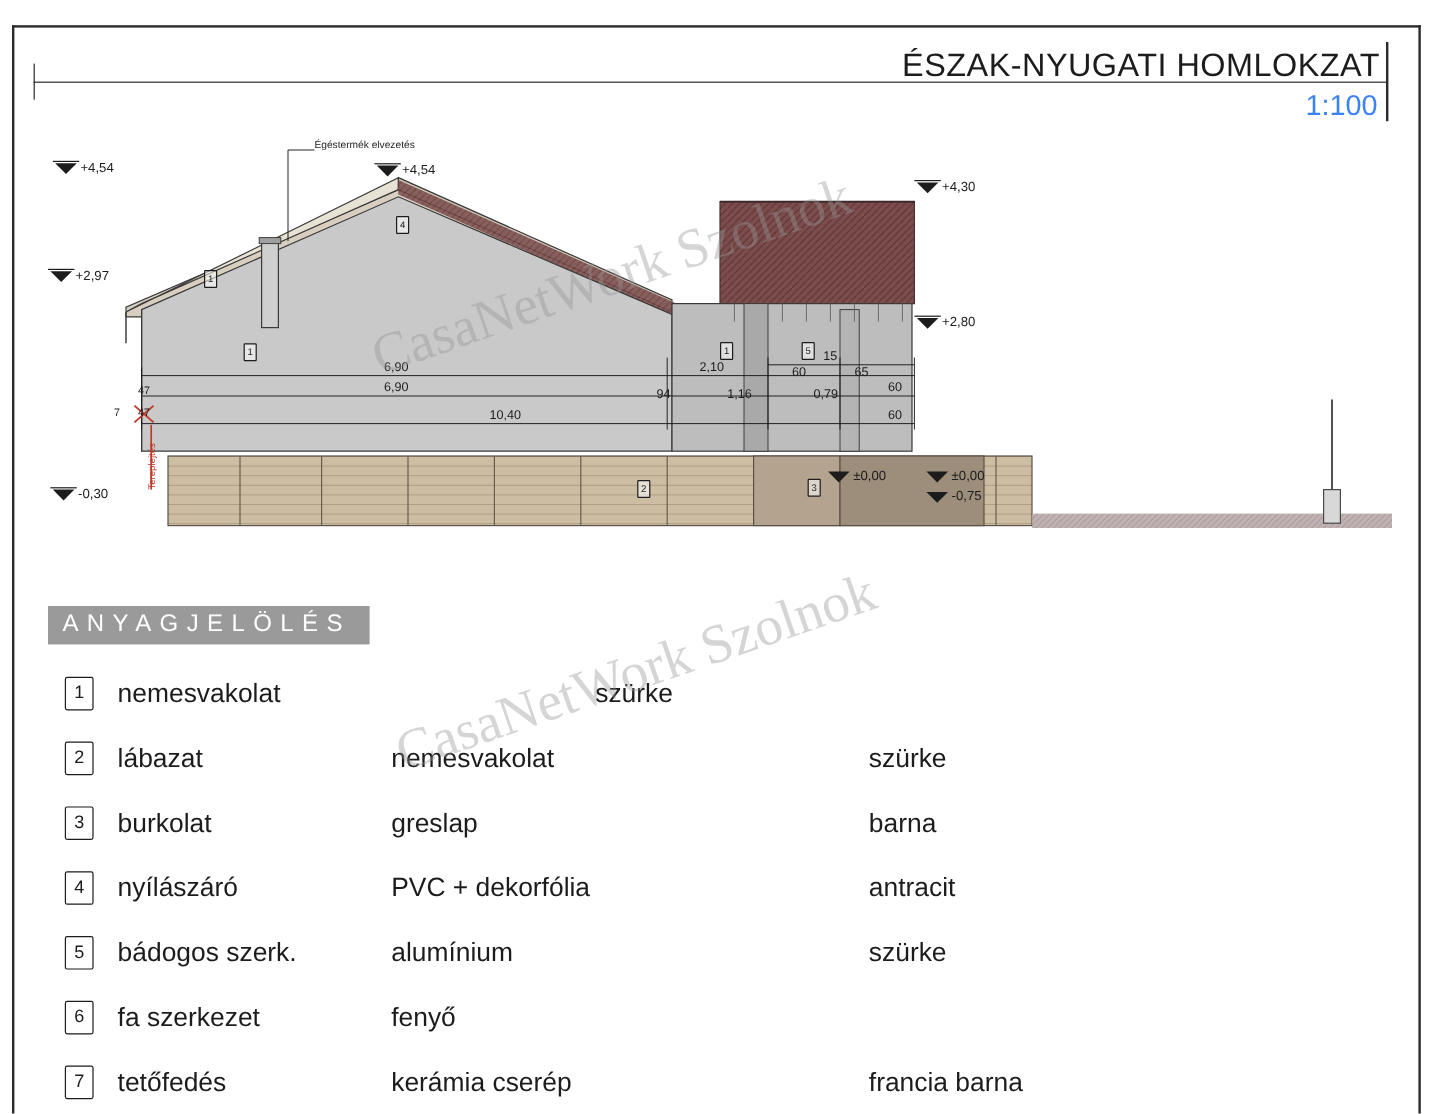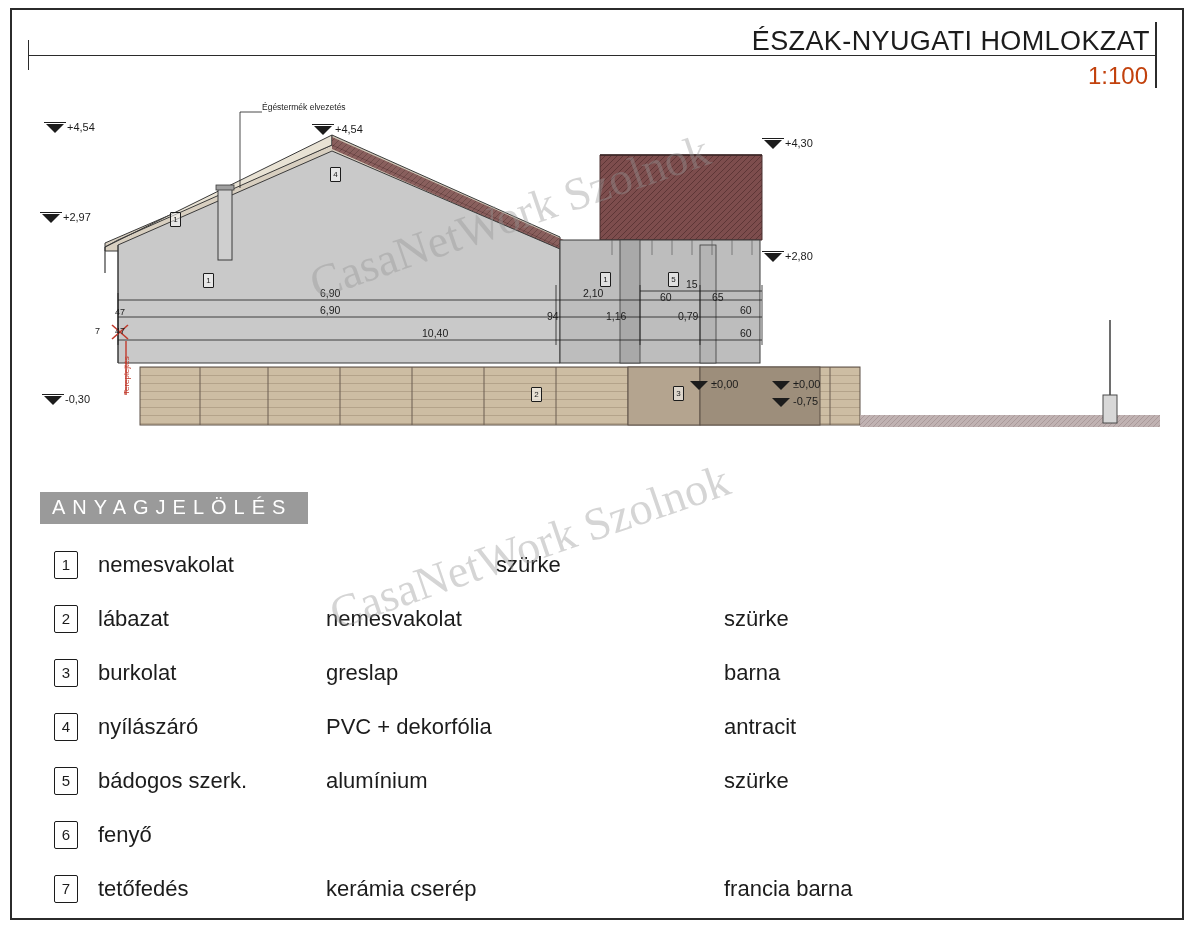--- a/index.html
+++ b/index.html
@@ -1,37 +1,37 @@
 <!DOCTYPE html>
 <html><head>
 <meta charset="utf-8">
 <style>
   html,body{margin:0;padding:0;}
   body{
     width:1200px;height:928px;background:#ffffff;
     font-family:"Liberation Sans", sans-serif;
     color:#1a1a1a;position:relative;overflow:hidden;
   }
-  .sheet{position:absolute;inset:0;}
+  .sheet{position:absolute;inset:0;margin-top:13px;}
 
   
   .frame-left{position:absolute;left:10px;top:8px;width:2px;height:912px;background:#2b2b2b;}
   .frame-right{position:absolute;left:1182px;top:8px;width:2px;height:912px;background:#2b2b2b;}
   .frame-top{position:absolute;left:10px;top:8px;width:1174px;height:2px;background:#2b2b2b;}
   .frame-bottom{position:absolute;left:10px;top:918px;width:1174px;height:2px;background:#2b2b2b;}
 
   
   .title-rule{position:absolute;left:28px;top:55px;width:1128px;height:1px;background:#2b2b2b;}
   .title-tick{position:absolute;left:28px;top:40px;width:1px;height:30px;background:#2b2b2b;}
   .title-vbar{position:absolute;left:1155px;top:22px;width:2px;height:66px;background:#2b2b2b;}
   .title-main{
     position:absolute;right:50px;top:26px;font-size:27px;letter-spacing:.4px;color:#1c1c1c;
   }
   .title-scale{
-    position:absolute;right:52px;top:62px;font-size:24px;color:#c2410c;
+    position:absolute;right:52px;top:62px;font-size:24px;color:#3b82f6;
   }
 
   
   .drawing{position:absolute;left:0;top:95px;width:1068px;height:380px;}
   svg.plan{position:absolute;left:0;top:0;}
 
   
   .lvl{position:absolute;font-size:11px;color:#1c1c1c;white-space:nowrap;}
   .lvl .tri{
     display:inline-block;width:0;height:0;border-left:9px solid transparent;
@@ -190,21 +190,21 @@
     <div class="lvl" style="left:762px;top:42px;"><span class="bar"></span><span class="tri"></span><span>+4,30</span></div>
     <div class="lvl" style="left:40px;top:116px;"><span class="bar"></span><span class="tri"></span><span>+2,97</span></div>
     <div class="lvl" style="left:762px;top:155px;"><span class="bar"></span><span class="tri"></span><span>+2,80</span></div>
     <div class="lvl" style="left:42px;top:298px;"><span class="bar"></span><span class="tri"></span><span>-0,30</span></div>
     <div class="lvl" style="left:690px;top:283px;"><span class="tri"></span><span>±0,00</span></div>
     <div class="lvl" style="left:772px;top:283px;"><span class="tri"></span><span>±0,00</span></div>
     <div class="lvl" style="left:772px;top:300px;"><span class="tri"></span><span>-0,75</span></div>
 
     <div class="dimtxt" style="left:320px;top:192px;">6,90</div>
     <div class="dimtxt" style="left:320px;top:209px;">6,90</div>
-    <div class="dimtxt" style="left:422px;top:232px;">10,40</div>
+    <div class="dimtxt" style="left:408px;top:232px;">10,40</div>
     <div class="dimtxt" style="left:583px;top:192px;">2,10</div>
     <div class="dimtxt" style="left:686px;top:183px;">15</div>
     <div class="dimtxt" style="left:660px;top:196px;">60</div>
     <div class="dimtxt" style="left:712px;top:196px;">65</div>
     <div class="dimtxt" style="left:740px;top:209px;">60</div>
     <div class="dimtxt" style="left:547px;top:215px;">94</div>
     <div class="dimtxt" style="left:606px;top:215px;">1,16</div>
     <div class="dimtxt" style="left:678px;top:215px;">0,79</div>
     <div class="dimtxt" style="left:740px;top:232px;">60</div>
     <div class="dimtxt" style="left:115px;top:212px;font-size:9px;">47</div>
@@ -253,20 +253,21 @@
 
       <div class="lrow">
         <div class="num">5</div>
         <div class="c1">bádogos szerk.</div>
         <div class="c2">alumínium</div>
         <div class="c3">szürke</div>
       </div>
 
       <div class="lrow">
         <div class="num">6</div>
+        <div class="c1">fa szerkezet</div>
         <div class="c3">fenyő</div>
       </div>
 
       <div class="lrow">
         <div class="num">7</div>
         <div class="c1">tetőfedés</div>
         <div class="c2">kerámia cserép</div>
         <div class="c3">francia barna</div>
       </div>
 

